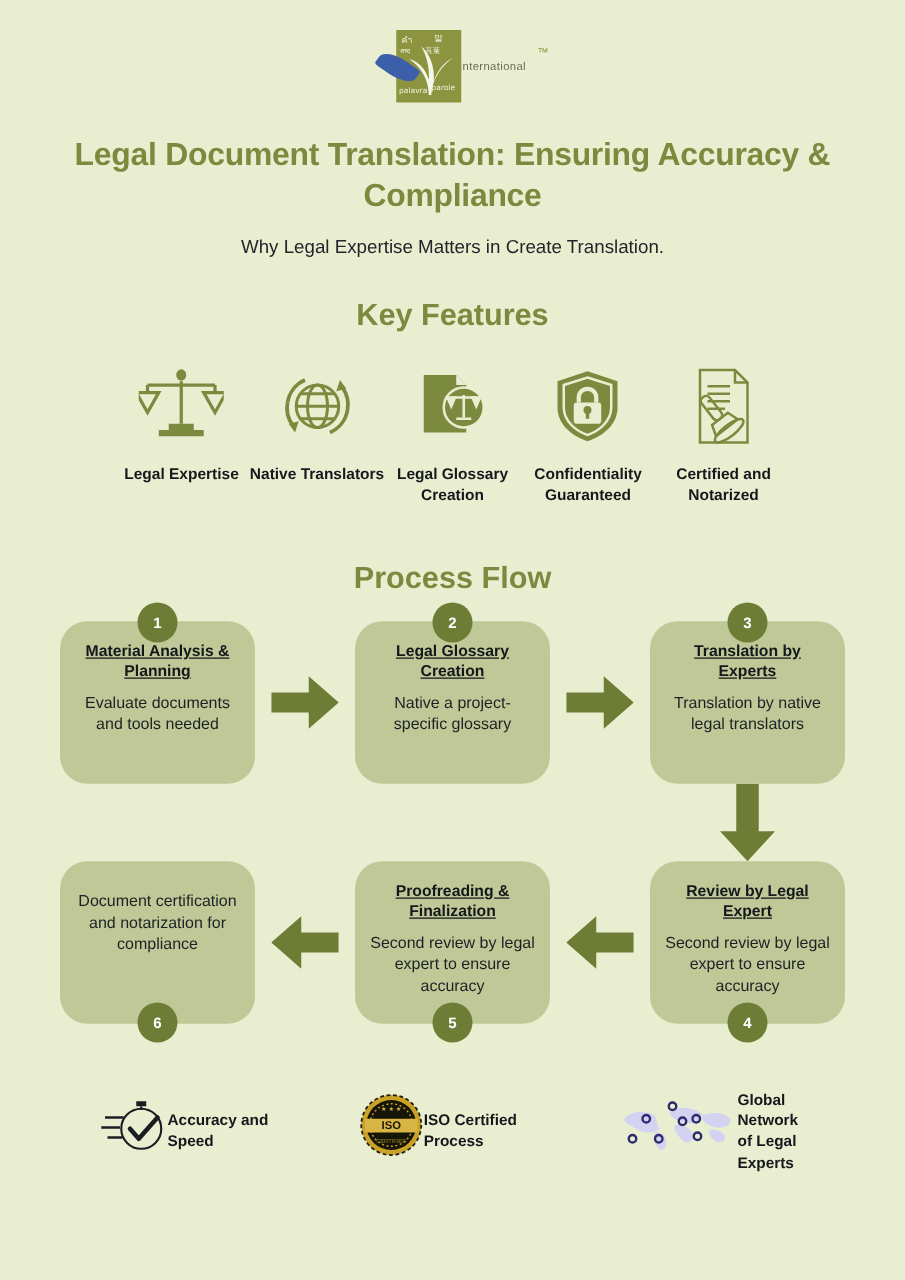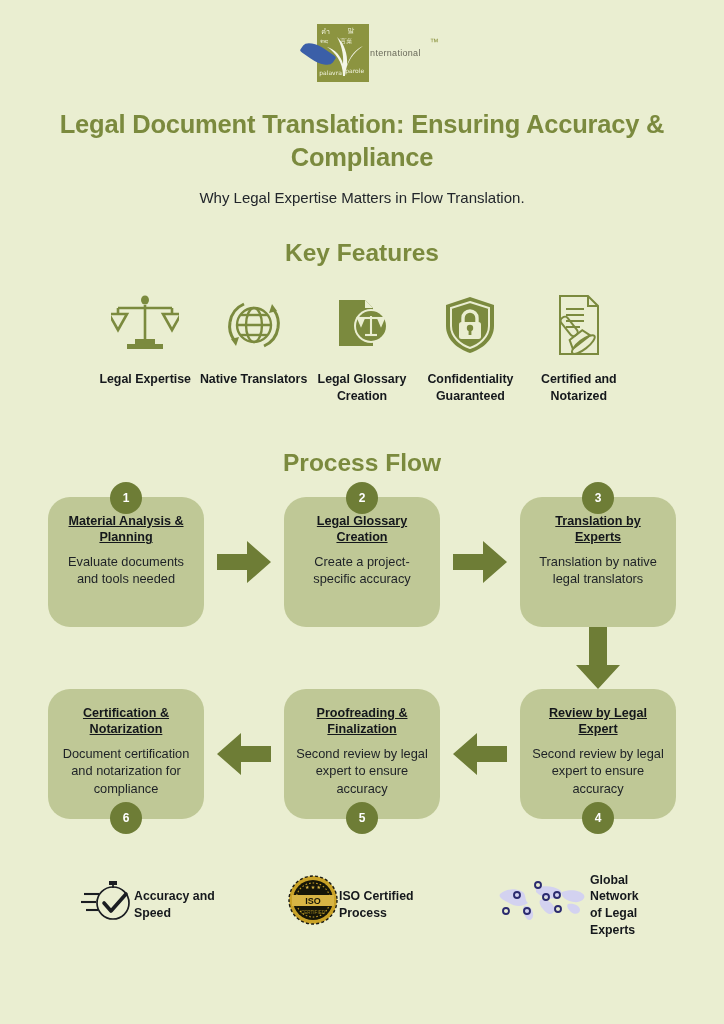--- a/index.html
+++ b/index.html
@@ -262,21 +262,21 @@
       <span class="logo-script ls-6">parole</span>
     </div>
     <div class="logo-text">
       <span class="logo-tm">™</span>
       <div class="logo-sub">International</div>
     </div>
   </div>
 </div>
 
 <div class="main-title">Legal Document Translation: Ensuring Accuracy &amp; Compliance</div>
-<div class="subtitle">Why Legal Expertise Matters in Flow Translation.</div>
+<div class="subtitle">Why Legal Expertise Matters in Create Translation.</div>
 
 <div class="section-heading" id="key-features-heading">Key Features</div>
 
 <div class="features">
 
   <div class="feature">
     <div class="feature-icon">
       <svg width="68" height="62" viewBox="0 0 68 62" fill="none" stroke="#7b8a3e" stroke-width="2.6">
         <ellipse cx="34" cy="6" rx="4" ry="4.6" fill="#7b8a3e" stroke="none"></ellipse>
         <line x1="34" y1="11" x2="34" y2="45"></line>
@@ -379,21 +379,21 @@
 
     <div class="arrow-h">
       <svg width="54" height="46" viewBox="0 0 54 46">
         <path d="M0 15 H30 V2 L54 23 L30 44 V31 H0 Z" fill="#6e7d36"></path>
       </svg>
     </div>
 
     <div class="card">
       <div class="badge badge-top">2</div>
       <div class="card-title">Legal Glossary Creation</div>
-      <div class="card-desc">Create a project-specific accuracy</div>
+      <div class="card-desc">Native a project-specific glossary</div>
     </div>
 
     <div class="arrow-h">
       <svg width="54" height="46" viewBox="0 0 54 46">
         <path d="M0 15 H30 V2 L54 23 L30 44 V31 H0 Z" fill="#6e7d36"></path>
       </svg>
     </div>
 
     <div class="card">
       <div class="badge badge-top">3</div>
@@ -405,21 +405,20 @@
 
   <div class="flow-row flow-row-2">
 
     <div class="arrow-v-wrap" style="top:-62px; right:0;">
       <svg width="46" height="62" viewBox="0 0 46 62">
         <path d="M14 0 H32 V38 H45 L23 62 L1 38 H14 Z" fill="#6e7d36"></path>
       </svg>
     </div>
 
     <div class="card">
-      <div class="card-title">Certification &amp; Notarization</div>
       <div class="card-desc">Document certification and notarization for compliance</div>
       <div class="badge badge-bottom">6</div>
     </div>
 
     <div class="arrow-h">
       <svg width="54" height="46" viewBox="0 0 54 46">
         <path d="M54 15 H24 V2 L0 23 L24 44 V31 H54 Z" fill="#6e7d36"></path>
       </svg>
     </div>
 

